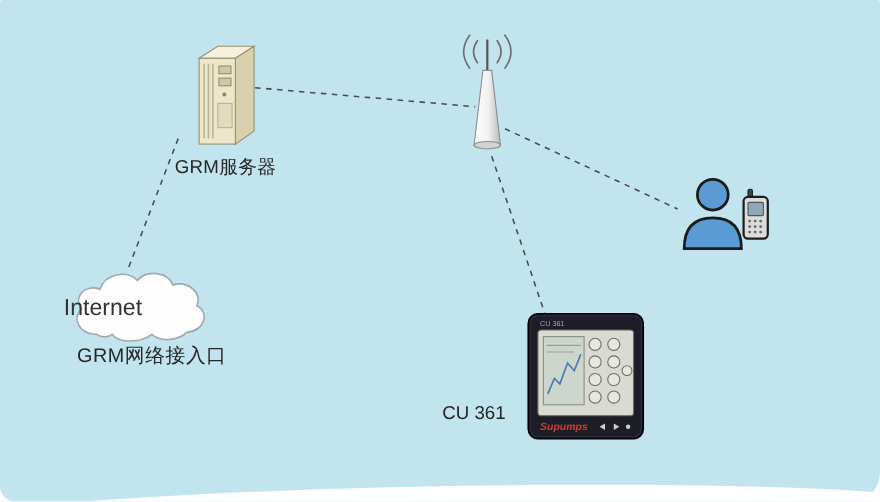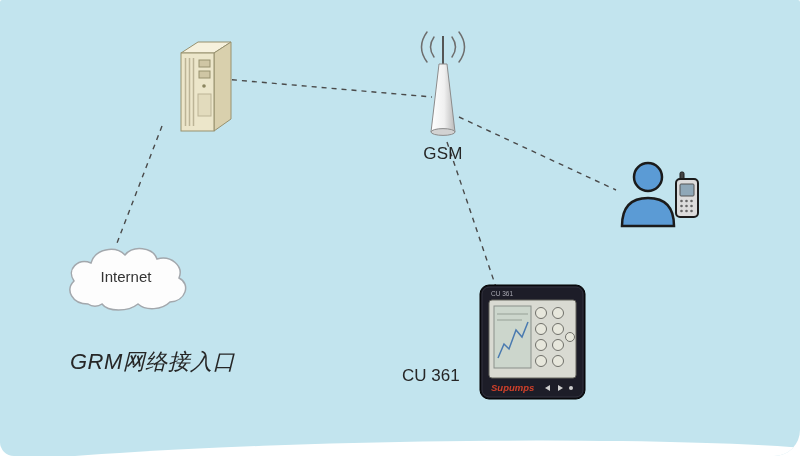--- a/index.html
+++ b/index.html
@@ -31,32 +31,31 @@
     margin-top:4px;
     font-size:17px;
     color:#262626;
     letter-spacing:0.3px;
     white-space:nowrap;
   }
   .cloud-label {
     position:absolute;
     left:0; top:30px;
     width:100%;
-    font-size:15px;
+    font-size:21px;
     color:#333333;
-    text-align:center;
+    text-align:left;
   }
   .caption {
     position:absolute;
-    left:70px; top:347px;
-    font-size:22px;
+    left:70px; top:311px;
+    font-size:18px;
     color:#262626;
     letter-spacing:0.5px;
     white-space:nowrap;
-    font-style:italic;
   }
   .cu-label {
     position:absolute;
     left:402px; top:366px;
     font-size:17px;
     color:#262626;
     white-space:nowrap;
   }
 </style>
 </head>
@@ -79,20 +78,21 @@
       <g stroke="#bcb496" stroke-width="1.5">
         <line x1="12.5" y1="22" x2="12.5" y2="90"></line>
         <line x1="16.5" y1="22" x2="16.5" y2="90"></line>
         <line x1="20.5" y1="22" x2="20.5" y2="90"></line>
       </g>
       <rect x="26" y="24" width="11" height="7" fill="#cfc6a4" stroke="#97916f" stroke-width="1"></rect>
       <rect x="26" y="35" width="11" height="7" fill="#cfc6a4" stroke="#97916f" stroke-width="1"></rect>
       <circle cx="31" cy="50" r="1.8" fill="#8b855f"></circle>
       <rect x="25" y="58" width="13" height="22" fill="#e2dbbd" stroke="#bcb496" stroke-width="1"></rect>
     </svg>
+    <div class="label">GRM服务器</div>
   </div>
 
   <div class="node" style="left:398px; top:24px; width:90px;">
     <svg class="icon" width="90" height="116" viewBox="0 0 90 116">
       <defs>
         <linearGradient id="coneGrad" x1="0" y1="0" x2="1" y2="0">
           <stop offset="0" stop-color="#ffffff"></stop>
           <stop offset="0.55" stop-color="#f0f0f0"></stop>
           <stop offset="1" stop-color="#b9b9b9"></stop>
         </linearGradient>
@@ -100,21 +100,20 @@
       <g fill="none" stroke="#6e6e6e" stroke-width="1.5" stroke-linecap="round">
         <path d="M36,13 Q29,23 36,33"></path>
         <path d="M29,8 Q18,23 29,38"></path>
         <path d="M54,13 Q61,23 54,33"></path>
         <path d="M61,8 Q72,23 61,38"></path>
       </g>
       <line x1="45" y1="12" x2="45" y2="42" stroke="#555555" stroke-width="2"></line>
       <polygon points="41,40 49,40 57,108 33,108" fill="url(#coneGrad)" stroke="#8c8c8c" stroke-width="1"></polygon>
       <ellipse cx="45" cy="108" rx="12" ry="3.4" fill="#d2d2d2" stroke="#8c8c8c" stroke-width="1"></ellipse>
     </svg>
-    <div class="label">GSM</div>
   </div>
 
   <div class="node" style="left:612px; top:156px; width:95px;">
     <svg class="icon" width="95" height="75" viewBox="0 0 95 75">
       <g>
         <rect x="68" y="16" width="4" height="10" rx="1.5" fill="#444444" stroke="#1b1b1b" stroke-width="1"></rect>
         <rect x="64" y="23" width="22" height="38" rx="4" fill="#dcdcdc" stroke="#1b1b1b" stroke-width="2"></rect>
         <rect x="68" y="28" width="14" height="12" rx="1" fill="#8fa8b8" stroke="#555555" stroke-width="1"></rect>
         <g fill="#666666">
           <circle cx="69.5" cy="45" r="1.3"></circle>

